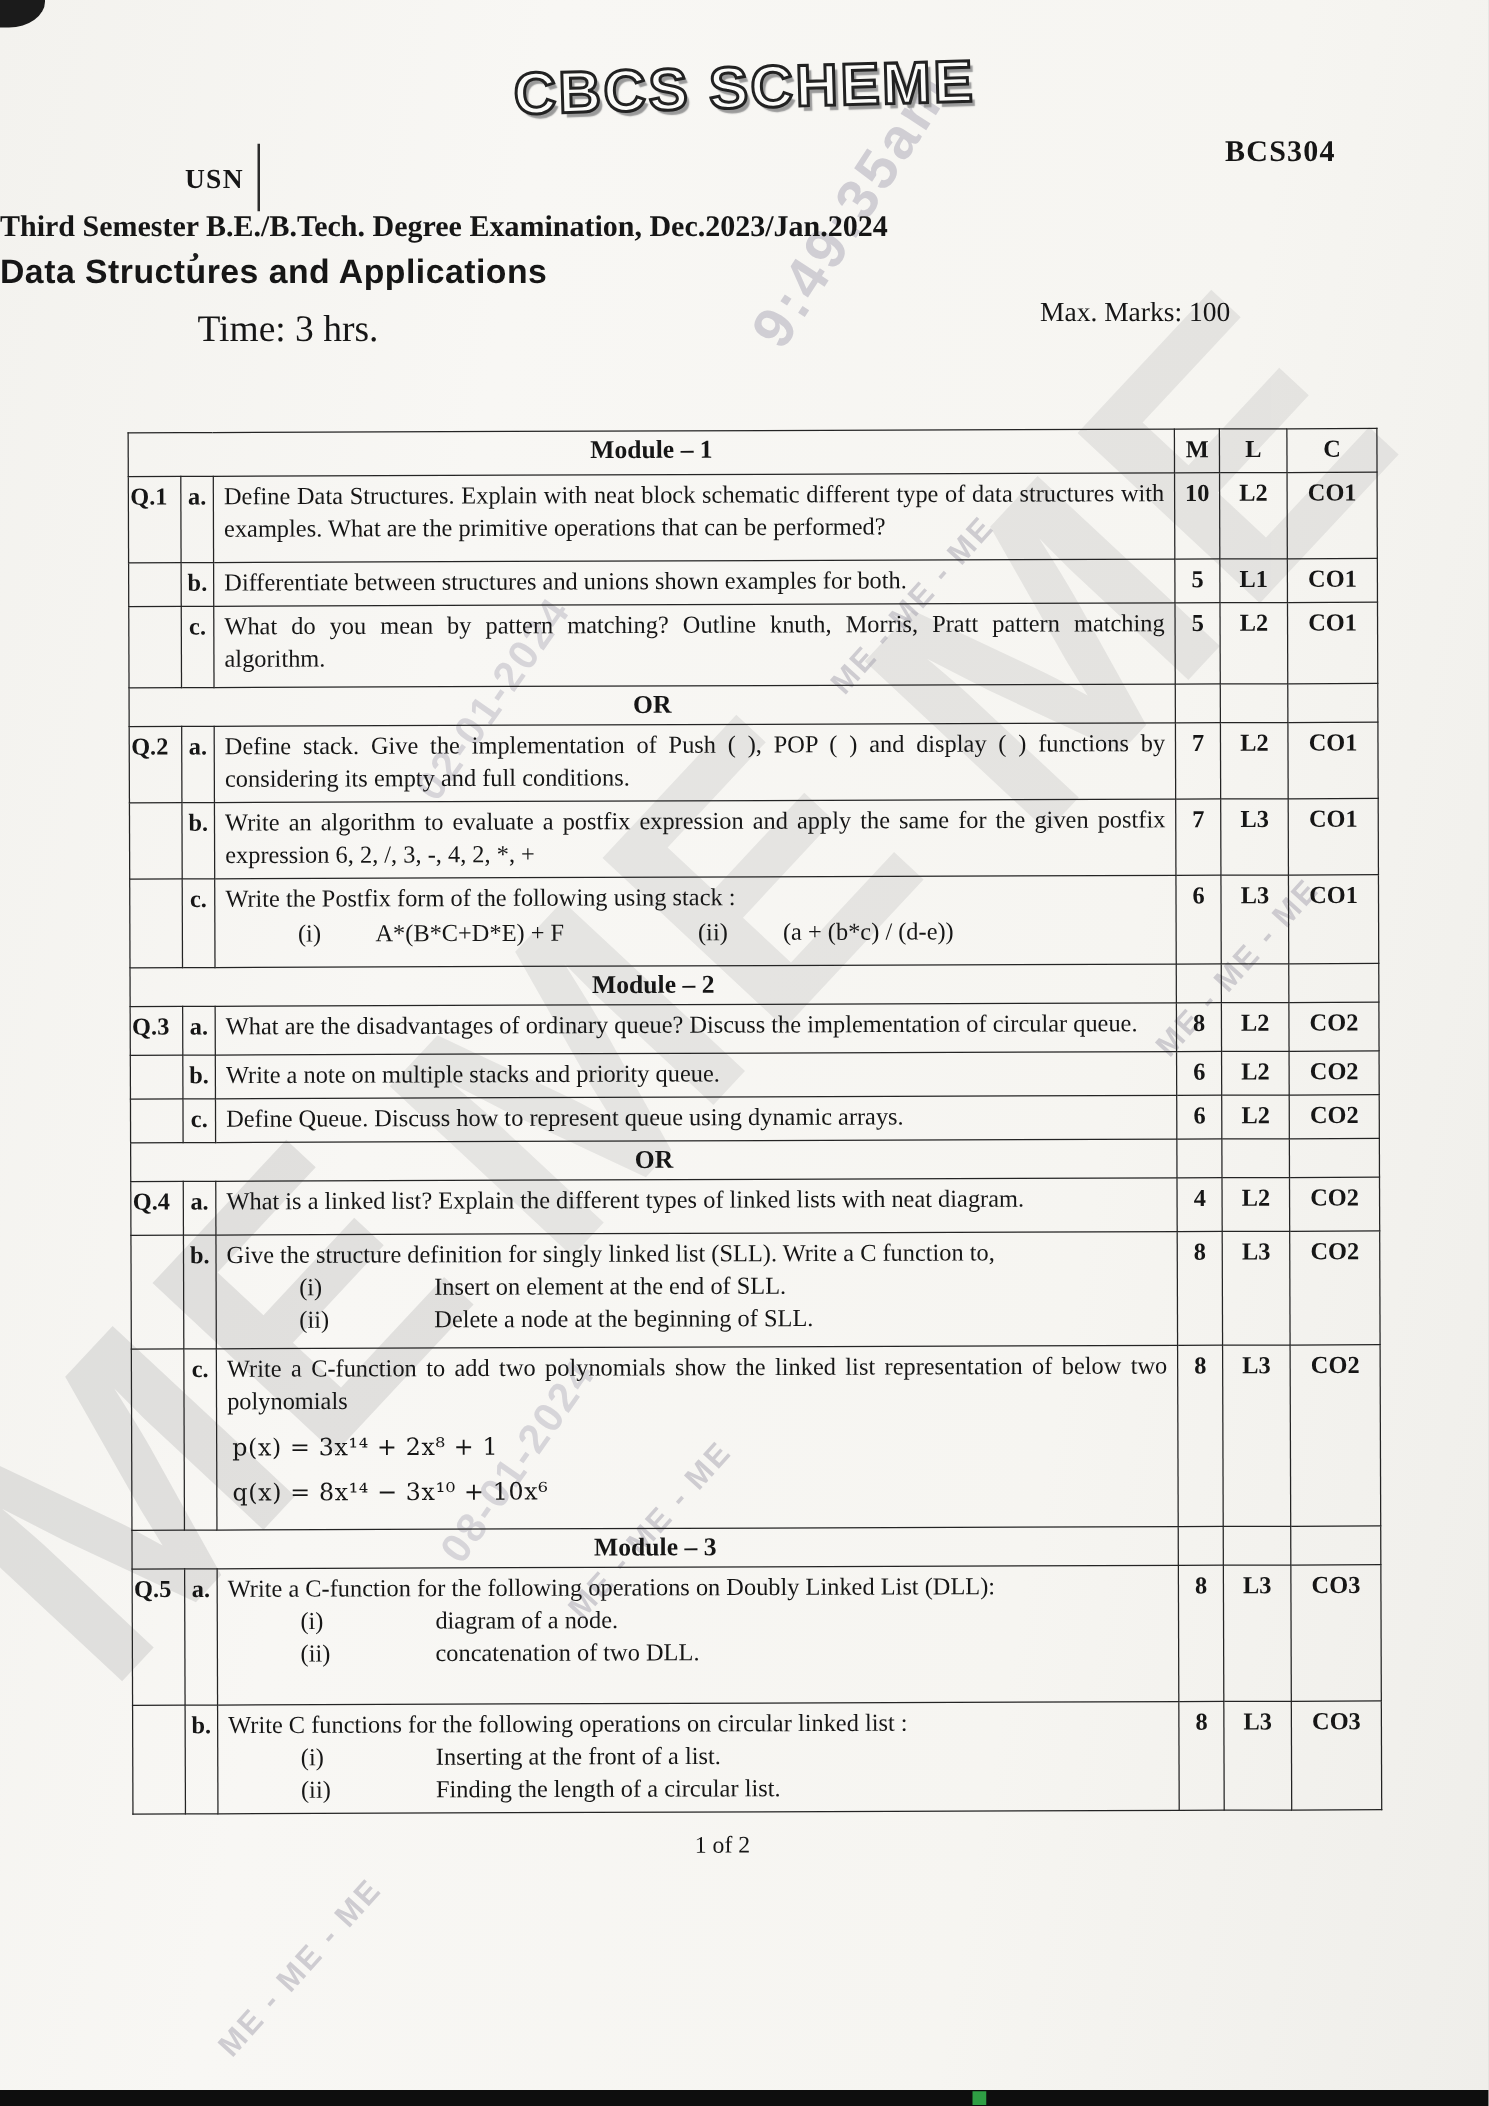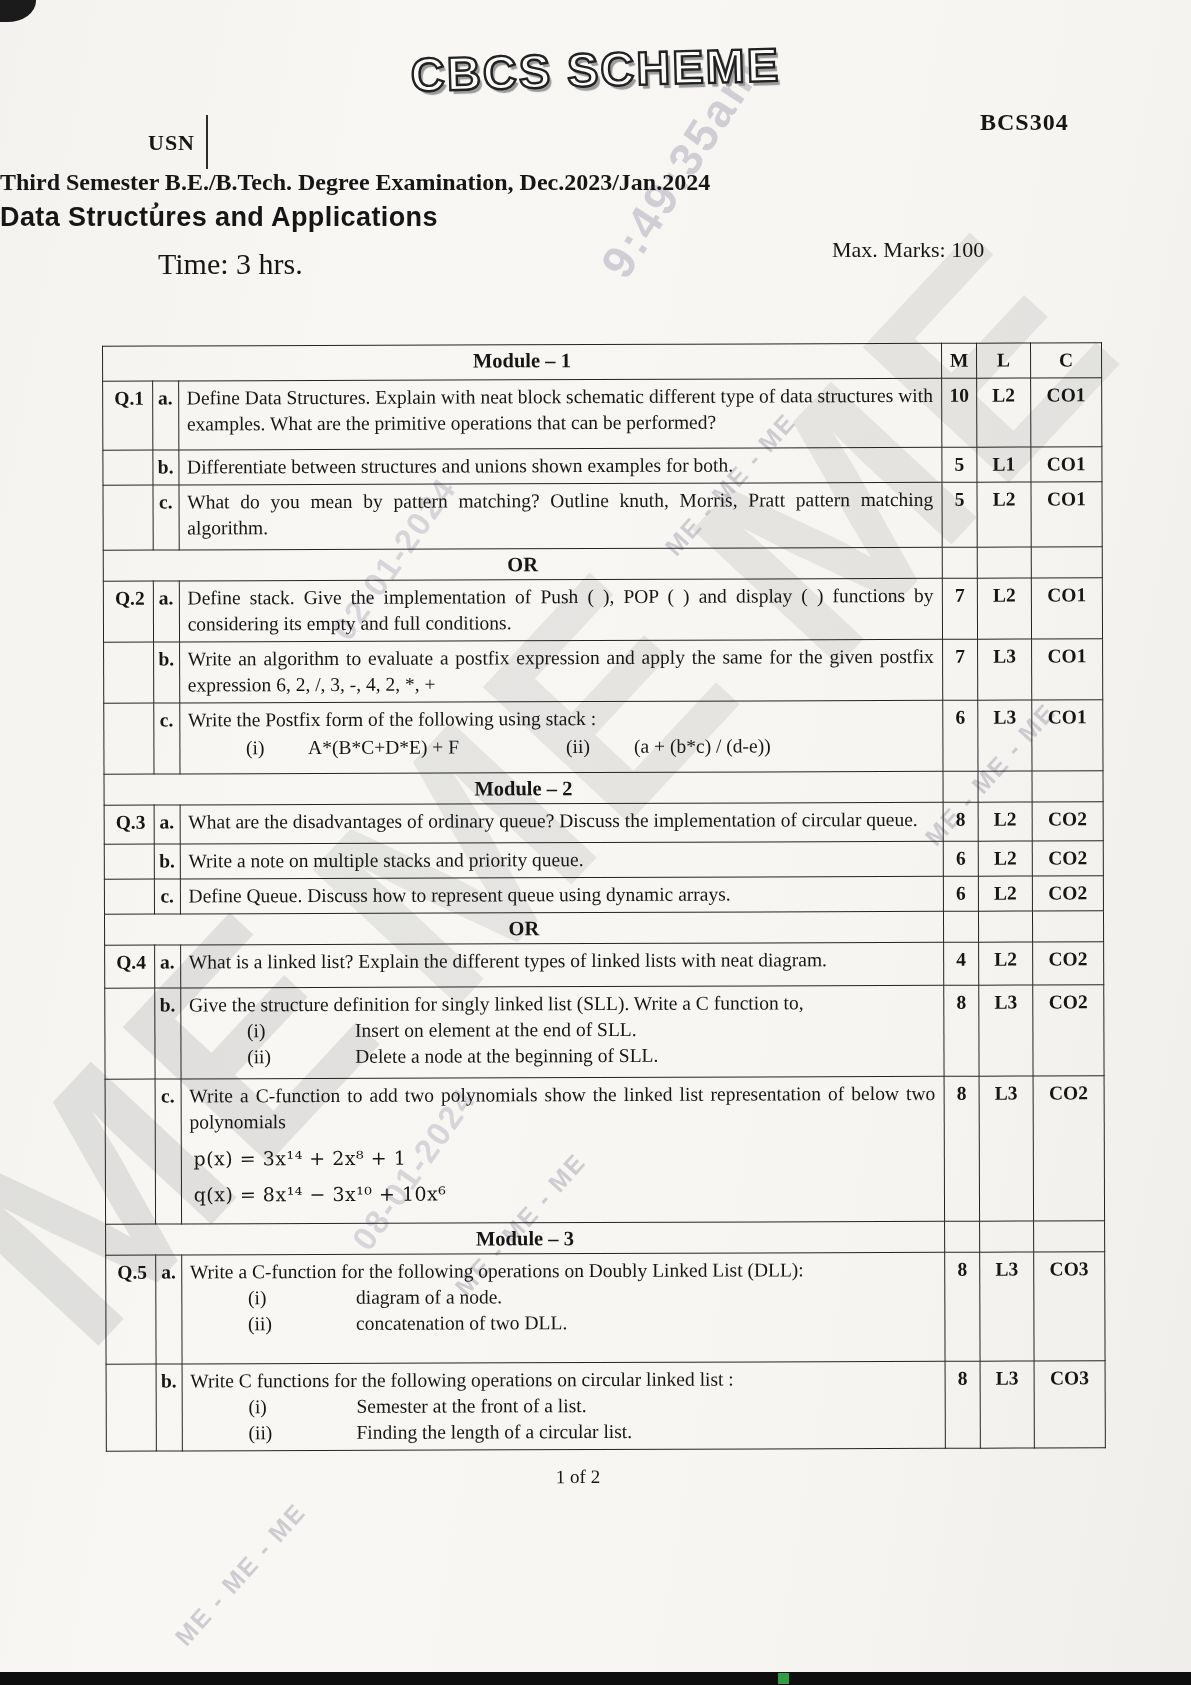--- a/index.html
+++ b/index.html
@@ -35,21 +35,21 @@
   .subject{position:absolute;top:202px;left:0;width:100%;text-align:left;z-index:2;
     font-family:"Liberation Sans",sans-serif;font-size:27px;font-weight:bold;letter-spacing:.4px;}
   .time{position:absolute;top:247px;left:158px;z-index:2;font-size:30px;}
   .max-marks{position:absolute;top:237px;left:832px;z-index:2;font-size:22px;}
   .note1{position:absolute;top:284px;left:215px;z-index:2;font-size:19px;font-weight:bold;font-style:italic;}
   .note2{position:absolute;top:311px;left:264px;z-index:2;font-size:19px;font-weight:bold;font-style:italic;}
   
   .tablewrap{position:absolute;left:104px;top:344px;width:1000px;z-index:2;transform:rotate(-.2deg);}
   table{border-collapse:collapse;width:100%;}
   td{border:1.6px solid #242424;vertical-align:top;padding:4px 8px;font-size:19.5px;line-height:26px;}
-  td.qno{font-weight:bold;padding-left:11px;}
+  td.qno{font-weight:bold;padding-left:1px;}
   td.sub{font-weight:bold;text-align:center;padding-left:2px;padding-right:2px;}
   td.mod{text-align:center;font-weight:bold;font-size:20.5px;padding:2px 0;}
   td.num{font-weight:bold;text-align:center;padding-left:2px;padding-right:2px;}
   .qt p{margin:0;text-align:justify;}
   .pb12{padding-bottom:12px;} .pb16{padding-bottom:16px;} .pb26{padding-bottom:26px;} .pb8{padding-bottom:8px;}
   .item{display:flex;padding-left:58px;}
   .item .il{flex:none;width:108px;}
   .item-inline{display:flex;padding-left:58px;margin-top:2px;}
   .item-inline .il{flex:none;width:62px;}
   .item-inline .ex1{flex:none;width:258px;}
@@ -301,21 +301,21 @@
       <td class="num">CO3</td>
     </tr>
 
     <tr>
       <td class="qno"></td>
       <td class="sub">b.</td>
       <td class="qt">
         <p>Write C functions for the following operations on circular linked list :</p>
         <div class="item">
           <span class="il">(i)</span>
-          <span>Semester at the front of a list.</span>
+          <span>Inserting at the front of a list.</span>
         </div>
         <div class="item">
           <span class="il">(ii)</span>
           <span>Finding the length of a circular list.</span>
         </div>
       </td>
       <td class="num">8</td>
       <td class="num">L3</td>
       <td class="num">CO3</td>
     </tr>

